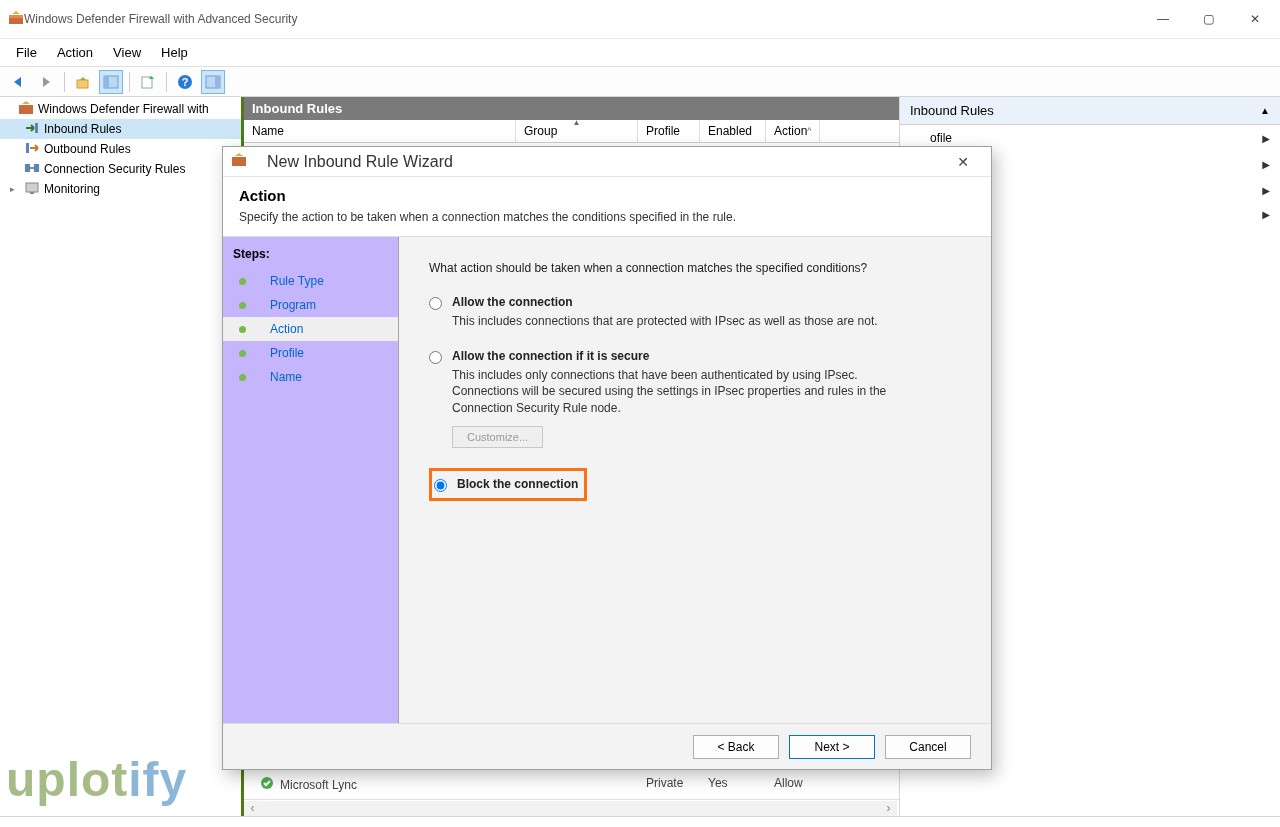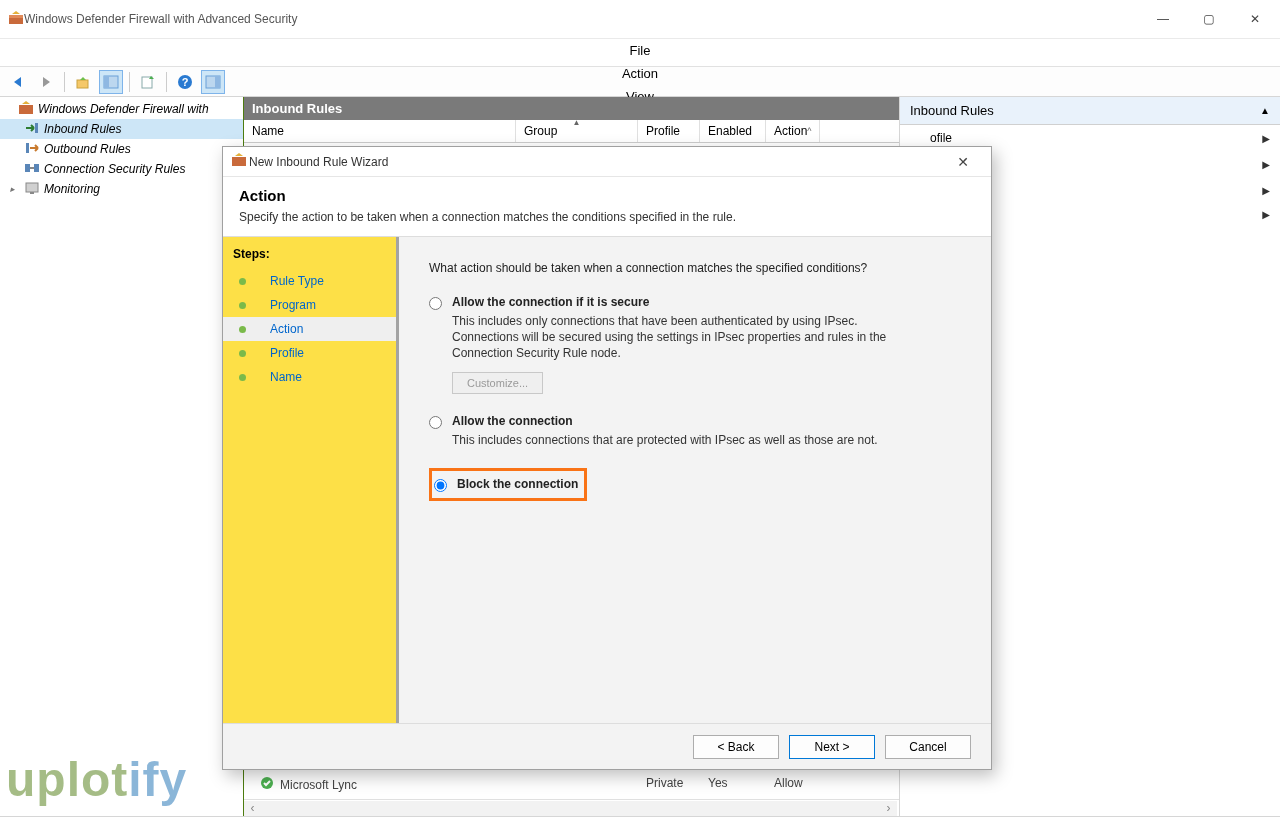--- a/index.html
+++ b/index.html
@@ -1,28 +1,28 @@
 <!DOCTYPE html>
 <html><head>
 <meta charset="utf-8">
 <style>
   * { box-sizing: border-box; margin: 0; padding: 0; font-family: "Segoe UI", Tahoma, sans-serif; }
   body { background: #fff; width: 1280px; height: 827px; overflow: hidden; font-size: 12px; color: #000; }
   .titlebar { height: 39px; display: flex; align-items: center; padding: 0 2px 0 8px; border-bottom: 1px solid #eaeaea; }
   .titlebar .title { color: #555; font-size: 12px; flex: 1; }
   .win-controls { display: flex; }
   .win-controls div { width: 46px; height: 30px; display: flex; align-items: center; justify-content: center; color: #444; }
-  .menubar { height: 28px; display: flex; align-items: center; padding: 0 6px; gap: 0; border-bottom: 1px solid #e1e1e1; flex-direction: column; }
+  .menubar { height: 28px; display: flex; align-items: center; padding: 0 6px; gap: 0; border-bottom: 1px solid #e1e1e1; }
   .menubar span { padding: 4px 10px; font-size: 13px; }
   .toolbar { height: 30px; display: flex; align-items: center; padding: 0 6px; gap: 4px; border-bottom: 1px solid #d6d6d6; background: #fdfdfd; }
   .toolbar .tbtn { width: 24px; height: 24px; display: flex; align-items: center; justify-content: center; border: 1px solid transparent; }
   .toolbar .tbtn.sel { background: #cde6f7; border: 1px solid #7eb4ea; }
   .toolbar .sep { width: 1px; height: 20px; background: #ccc; margin: 0 2px; }
   .main { display: flex; height: calc(827px - 30px - 28px - 30px - 20px); }
-  .tree { width: 244px; border-right: 1px solid #4d7c0f; padding-top: 2px; font-style: italic; }
+  .tree { width: 244px; border-right: 3px solid #4d7c0f; padding-top: 2px; }
   .tree-item { display: flex; align-items: center; height: 20px; padding-left: 4px; font-size: 12px; gap: 4px; }
   .tree-item.sub { padding-left: 24px; }
   .tree-item.sel { background: #cde6f7; }
   .tree-item .arrow { width: 10px; font-size: 9px; color: #777; }
   .center { flex: 1; display: flex; flex-direction: column; border-right: 1px solid #d6d6d6; }
   .center-header { background: #7a7a7a; color: #fff; font-weight: bold; padding: 4px 8px; font-size: 13px; }
   .grid-header { display: flex; background: #fff; border-bottom: 1px solid #ccc; }
   .grid-header div { padding: 4px 8px; border-right: 1px solid #e0e0e0; font-size: 12px; }
   .actions { width: 380px; display:flex; flex-direction:column; }
   .actions-header { background: #7a7a7a; color:#fff; font-weight:bold; padding:4px 8px; font-size:13px; }
@@ -33,27 +33,27 @@
   .statusbar { height:20px; border-top:1px solid #d6d6d6; }
   .grid-scroll-bottom { height:17px; border-top:1px solid #e0e0e0; display:flex; align-items:center; justify-content:flex-end; padding-right:2px; color:#888; }
   .grid-scroll-bottom .track { flex:1; height:15px; background:#f2f2f2; }
   .grid-scroll-bottom .btn { width:17px;height:15px;display:flex;align-items:center;justify-content:center;background:#f2f2f2; }
   .grid-body { flex:1; position:relative; }
   .grid-row-peek { position:absolute; bottom:4px; left:8px; right:8px; display:flex; font-size:12px; color:#444; }
   .grid-row-peek div{ padding: 2px 8px; }
   
   .dialog { position: absolute; left: 222px; top: 146px; width: 770px; height: 624px; background: #f3f3f3; border: 1px solid #a0a0a0; box-shadow: 4px 6px 16px rgba(0,0,0,0.25); display:flex; flex-direction:column; }
   .dlg-title { height: 30px; display:flex; align-items:center; padding: 0 8px; background:#fff; border-bottom:1px solid #e6e6e6; }
-  .dlg-title .t { font-size:12px; color:#333; margin-left:2px; flex:1; }
+  .dlg-title .t { font-size:16px; color:#333; margin-left:20px; flex:1; }
   .dlg-close { width:40px; text-align:center; font-size:14px; color:#444; }
   .dlg-head { padding: 10px 16px 12px 16px; background:#fff; border-bottom:1px solid #ddd; }
   .dlg-head h2 { font-size: 15px; font-weight:bold; margin-bottom:6px; }
   .dlg-head p { font-size:12px; color:#333; }
   .dlg-body { flex:1; display:flex; }
-  .steps { width:176px; background:#fde047; border-right:3px solid #a3a3a3; padding-top:6px; }
+  .steps { width:176px; background:#c4b5fd; border-right:1px solid #a3a3a3; padding-top:6px; }
   .steps-h { font-weight:bold; font-size:12px; padding:4px 10px 8px 10px; }
   .step { display:flex; align-items:center; gap:24px; padding:5px 10px 5px 16px; font-size:12px; color:#0066cc; }
   .step.current { background:#efefef; }
   .step .bullet { width:7px; height:7px; border-radius:50%; background:#7aba4a; }
   .dlg-content { flex:1; padding: 24px 30px 10px 30px; font-size:12px; color:#222; position:relative; }
   .radio-block { display:flex; gap:10px; align-items:flex-start; margin-top:20px; }
   .radio-block input { margin-top:2px; }
   .radio-block .rt { font-weight:bold; font-size:12px; }
   .radio-block .rd { font-size:12px; color:#333; margin-top:4px; max-width: 470px; line-height:1.35; }
   .cust-btn { margin-top:10px; padding:4px 14px; font-size:11px; color:#9a9a9a; background:#efefef; border:1px solid #c8c8c8; }
@@ -280,31 +280,31 @@
           <span class="bullet"></span>
           <span>Name</span>
         </div>
     </div>
     <div class="dlg-content">
       <div>What action should be taken when a connection matches the specified conditions?</div>
 
       <label class="radio-block">
         <input type="radio" name="act" style="">
         <div>
+          <div class="rt">Allow the connection</div>
+          <div class="rd">This includes connections that are protected with IPsec as well as those are not.</div>
+        </div>
+      </label>
+
+      <label class="radio-block">
+        <input type="radio" name="act" style="">
+        <div>
           <div class="rt">Allow the connection if it is secure</div>
           <div class="rd">This includes only connections that have been authenticated by using IPsec.  Connections will be secured using the settings in IPsec properties and rules in the Connection Security Rule node.</div>
           <button class="cust-btn" disabled="">Customize...</button>
-        </div>
-      </label>
-
-      <label class="radio-block">
-        <input type="radio" name="act" style="">
-        <div>
-          <div class="rt">Allow the connection</div>
-          <div class="rd">This includes connections that are protected with IPsec as well as those are not.</div>
         </div>
       </label>
 
       <div class="highlight-box">
         <label class="radio-block" style="margin-top:0;">
           <input type="radio" name="act" checked="" style="">
           <div>
             <div class="rt">Block the connection</div>
           </div>
         </label>

